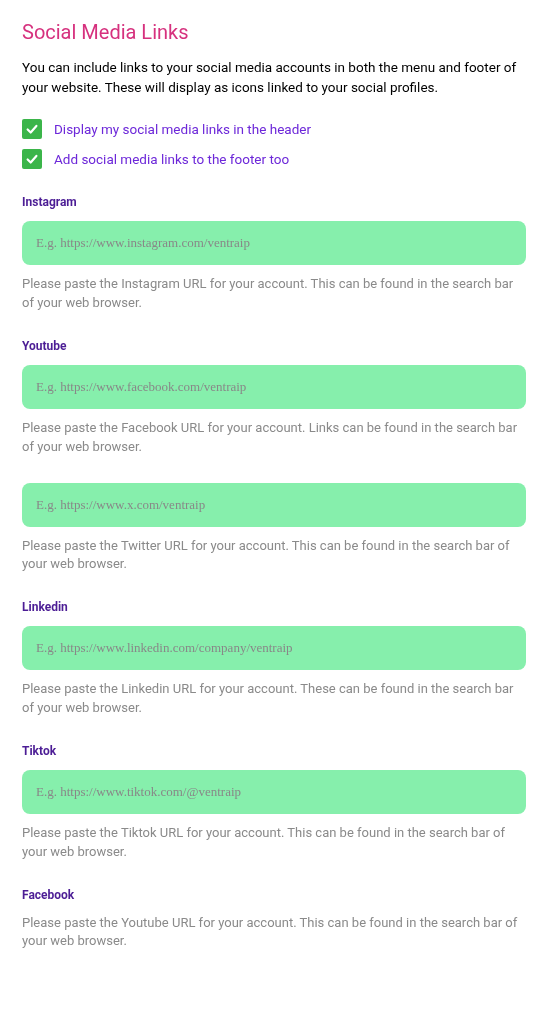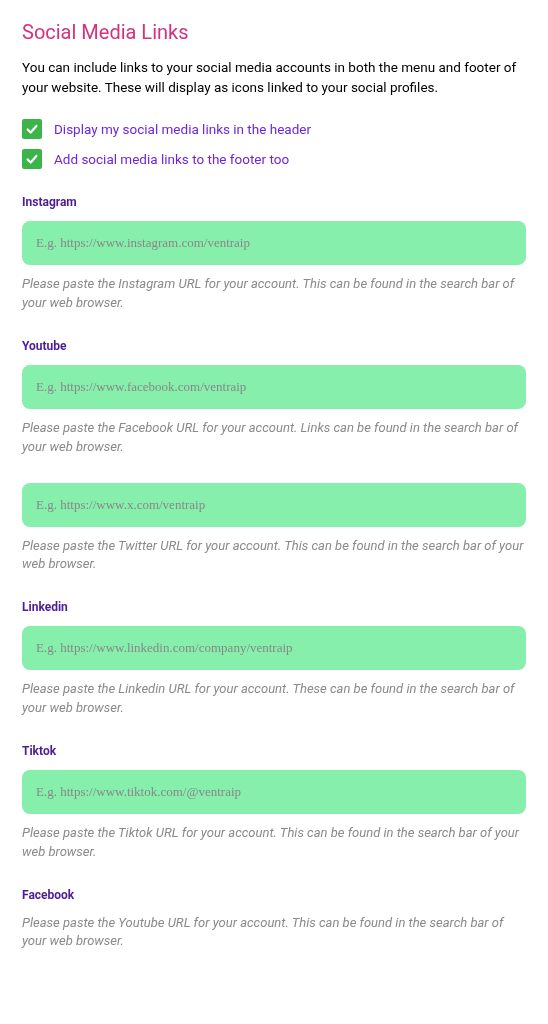--- a/index.html
+++ b/index.html
@@ -69,21 +69,20 @@
       color: #333;
       font-family: Liberation Serif, serif;
       border-radius: 8px;
     }
     .text-input::placeholder {
       color: #888888;
     }
     .help-text {
       color: #8a8a8a;
       font-size: 13px;
-      font-style: italic;
       line-height: 1.45;
       margin-top: 10px;
     }
   </style>
 </head>
 <body>
 
 <h2 class="page-title">Social Media Links</h2>
 
 <p class="description">You can include links to your social media accounts in both the menu and footer of your website. These will display as icons linked to your social profiles.</p>

